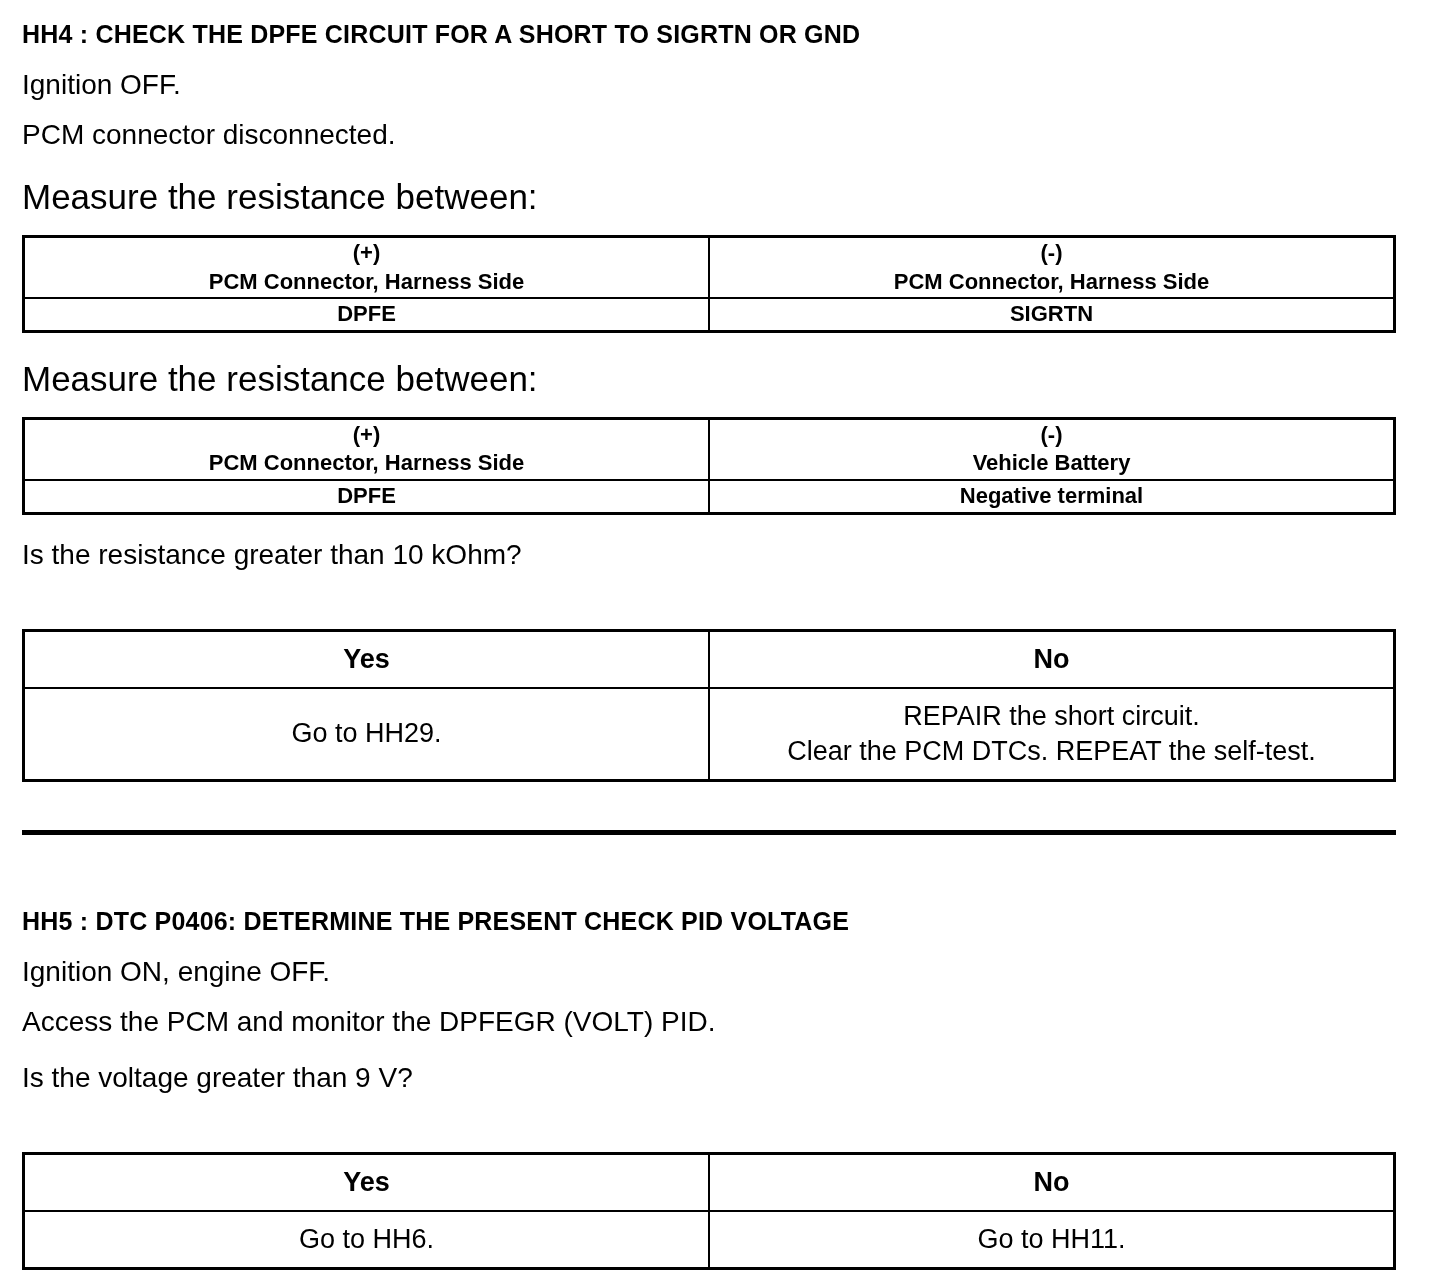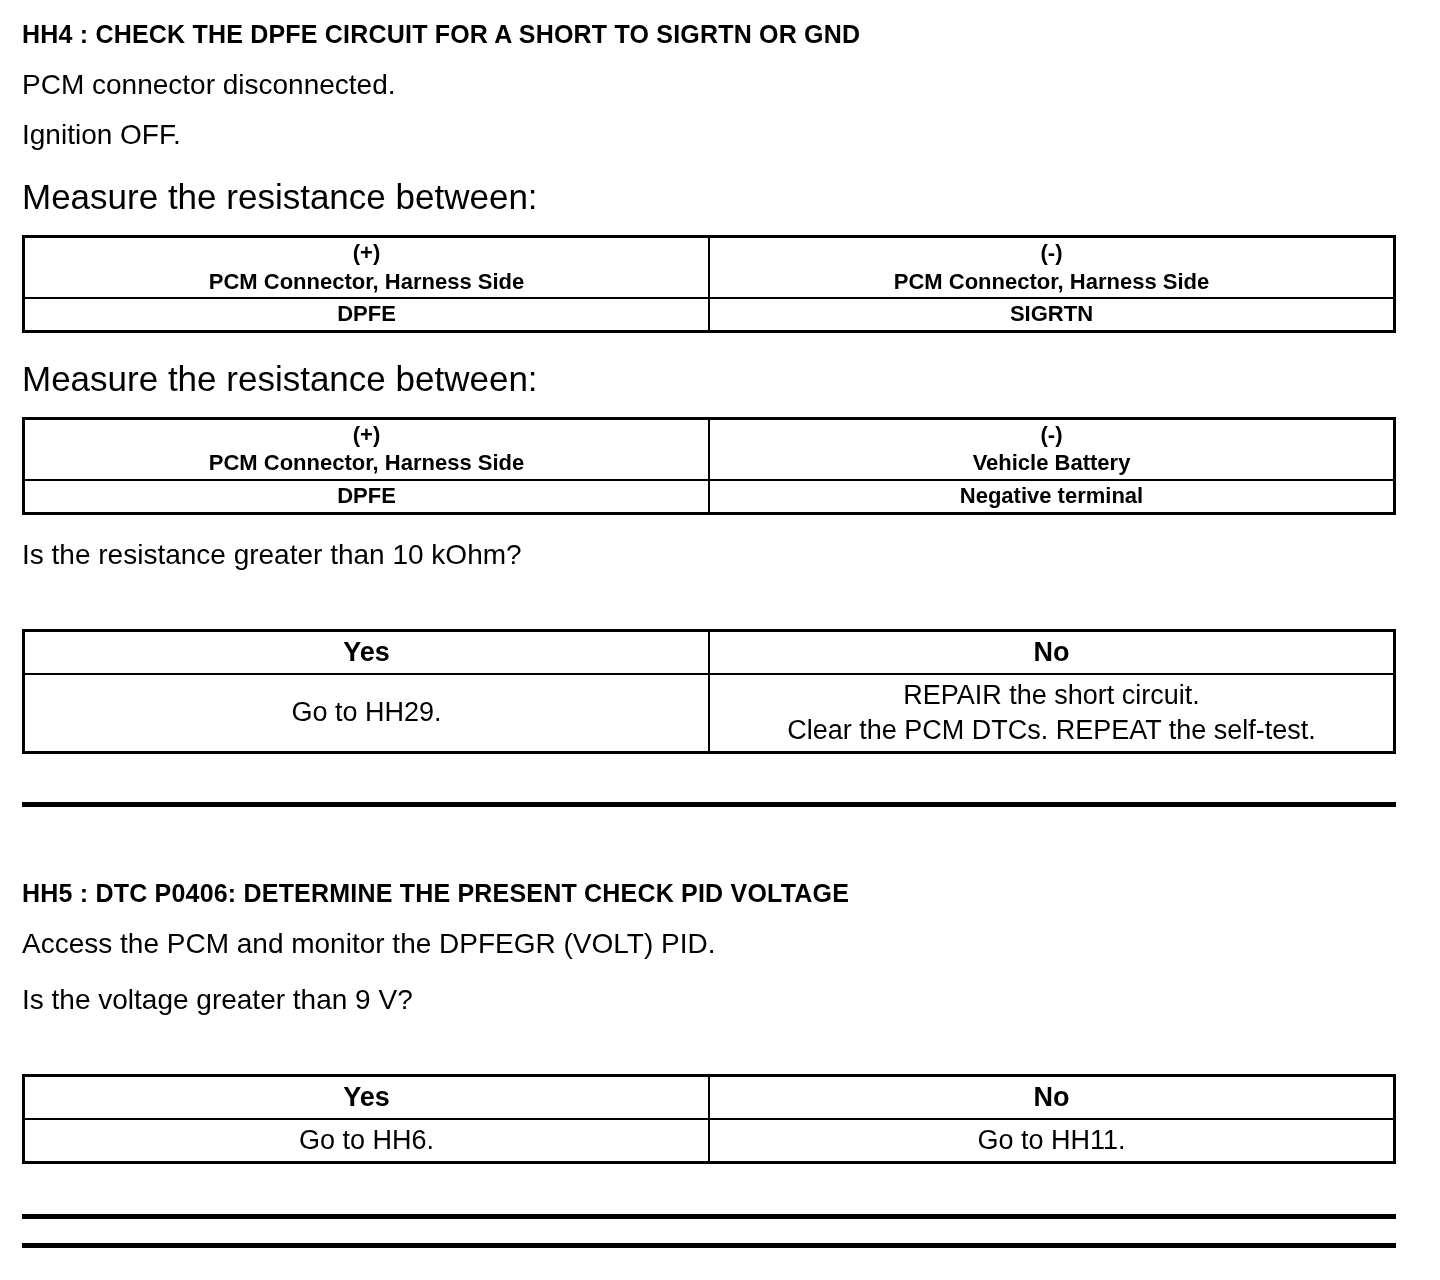--- a/index.html
+++ b/index.html
@@ -55,21 +55,21 @@
     width: 100%;
     border-collapse: collapse;
     border: 3px solid #000;
     margin: 58px 0 0 0;
     table-layout: fixed;
   }
   table.decision-table td {
     border: 2px solid #000;
     width: 50%;
     font-size: 27px;
-    padding: 3px 6px;
+    padding: 10px 6px;
     line-height: 1.3;
   }
   td.decision-header {
     font-weight: bold;
     text-align: center;
   }
   td.decision-center {
     text-align: center;
     vertical-align: middle;
   }
@@ -89,22 +89,22 @@
   .bottom-rules .thick-divider { margin-top: 50px; }
   .bottom-rules .thick-divider.second { margin-top: 24px; }
 </style>
 </head>
 <body>
 
 <div class="page">
 
   <div class="section-heading">HH4 : CHECK THE DPFE CIRCUIT FOR A SHORT TO SIGRTN OR GND</div>
 
+  <div class="body-line">Ignition OFF.</div>
   <div class="body-line">PCM connector disconnected.</div>
-  <div class="body-line">Ignition OFF.</div>
 
   <div class="measure-line">Measure the resistance between:</div>
 
   <table class="spec-table">
     <tbody>
         <tr>
       <td>
         <div>(+)</div>
         <div>PCM Connector, Harness Side</div>
       </td>
@@ -158,20 +158,21 @@
     </tr>
   </tbody>
     </table>
 
   <div class="thick-divider"></div>
 
   <div class="section-gap"></div>
 
   <div class="section-heading">HH5 : DTC P0406: DETERMINE THE PRESENT CHECK PID VOLTAGE</div>
 
+  <div class="body-line">Ignition ON, engine OFF.</div>
   <div class="body-line">Access the PCM and monitor the  DPFEGR (VOLT) PID.</div>
 
   <div class="question-line">Is the voltage greater than 9 V?</div>
 
   <table class="decision-table">
     <tbody>
         <tr>
       <td class="decision-header">Yes</td>
       <td class="decision-header">No</td>
     </tr>

